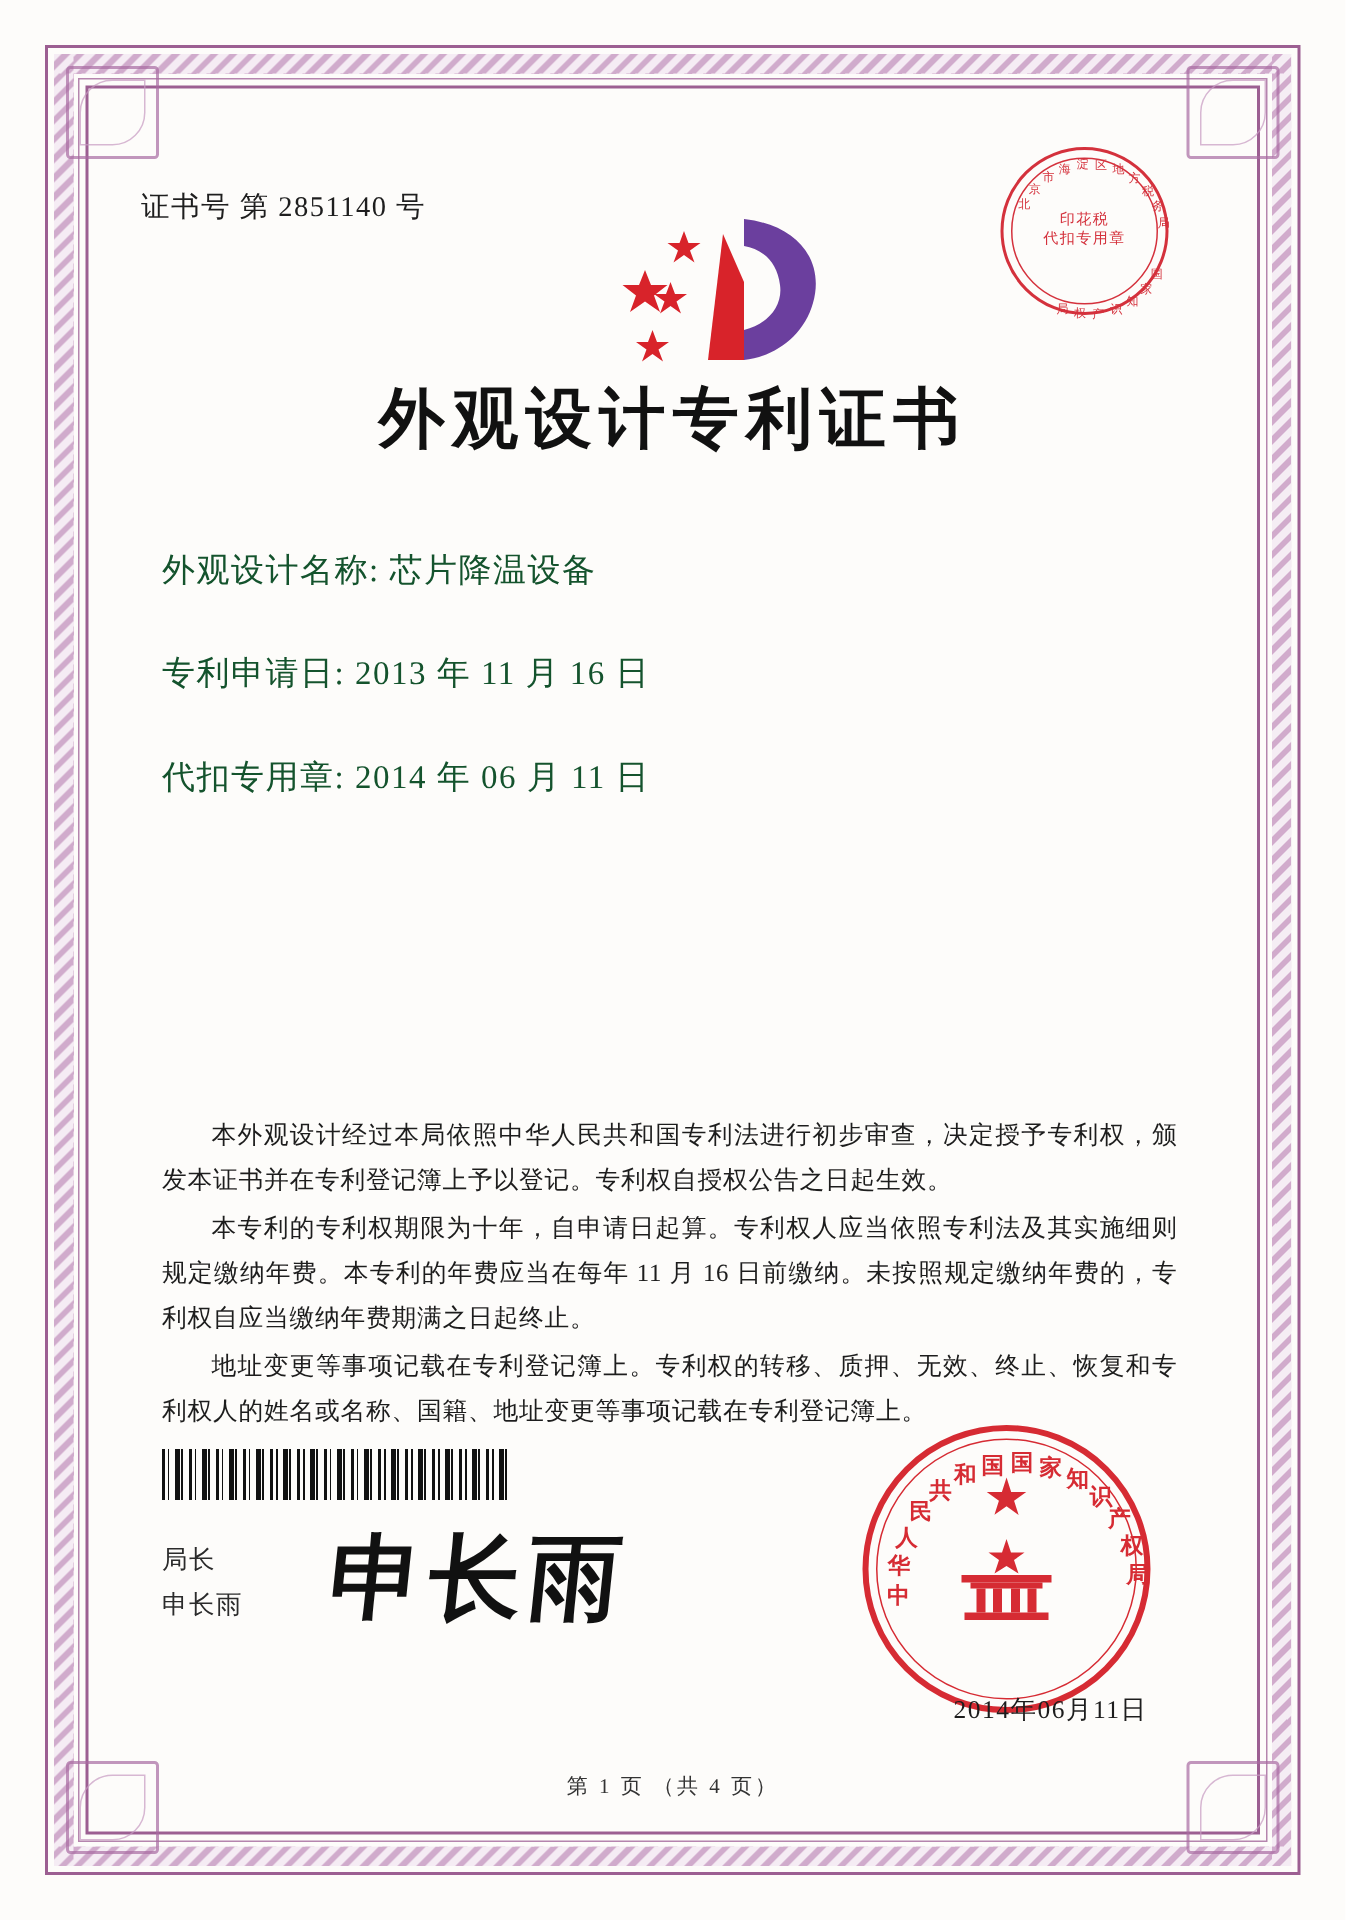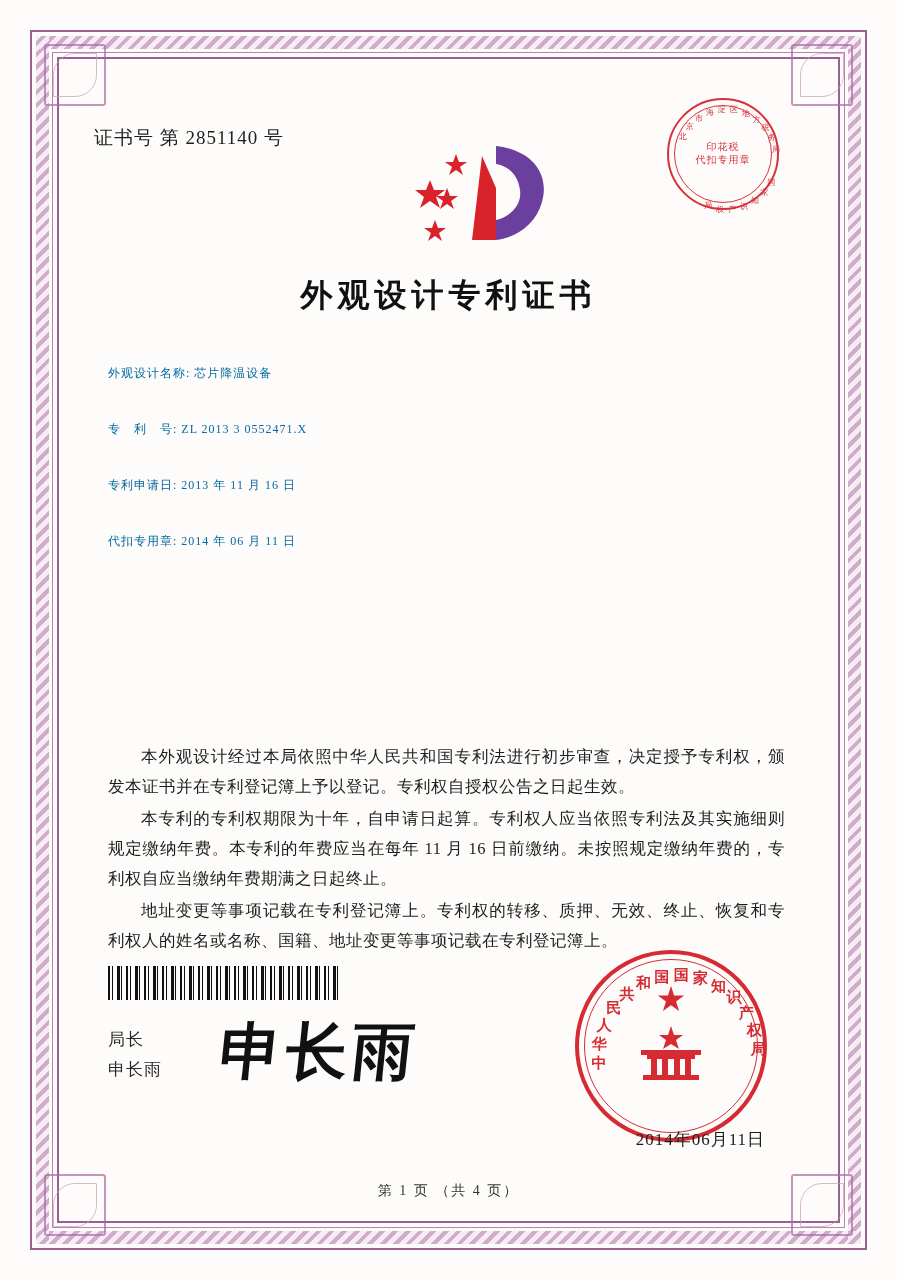--- a/index.html
+++ b/index.html
@@ -160,40 +160,40 @@
     color: #d4313c;
     font-size: 10px;
     line-height: 13px;
     letter-spacing: 1px;
   }
 
   .title {
     position: absolute;
     left: 0;
     right: 0;
-    top: 204px;
+    top: 180px;
     text-align: center;
-    font-size: 32px;
+    font-size: 44px;
     font-weight: bold;
     letter-spacing: 5px;
     color: #111;
     font-family: "DejaVu Serif", serif;
   }
 
   .fields {
     position: absolute;
     left: 38px;
     top: 295px;
     right: 30px;
   }
   .field {
-    font-size: 12px;
+    font-size: 22px;
     letter-spacing: 1px;
     margin-bottom: 39px;
-    color: #0369a1;
+    color: #14532d;
     white-space: nowrap;
   }
   .field .lbl {
     display: inline-block;
   }
   .field .val {
     display: inline-block;
   }
 
   .paragraphs {
@@ -379,24 +379,20 @@
     </div>
 
     <div class="title">外观设计专利证书</div>
 
     <div class="fields">
       <div class="field">
         <span class="lbl">外观设计名称:</span>
         <span class="val">芯片降温设备</span>
       </div>
       <div class="field">
-        <span class="lbl">专　利　号:</span>
-        <span class="val">ZL 2013 3 0552471.X</span>
-      </div>
-      <div class="field">
         <span class="lbl">专利申请日:</span>
         <span class="val">2013 年 11 月 16 日</span>
       </div>
       <div class="field">
         <span class="lbl">代扣专用章:</span>
         <span class="val">2014 年 06 月 11 日</span>
       </div>
     </div>
 
     <div class="paragraphs">

